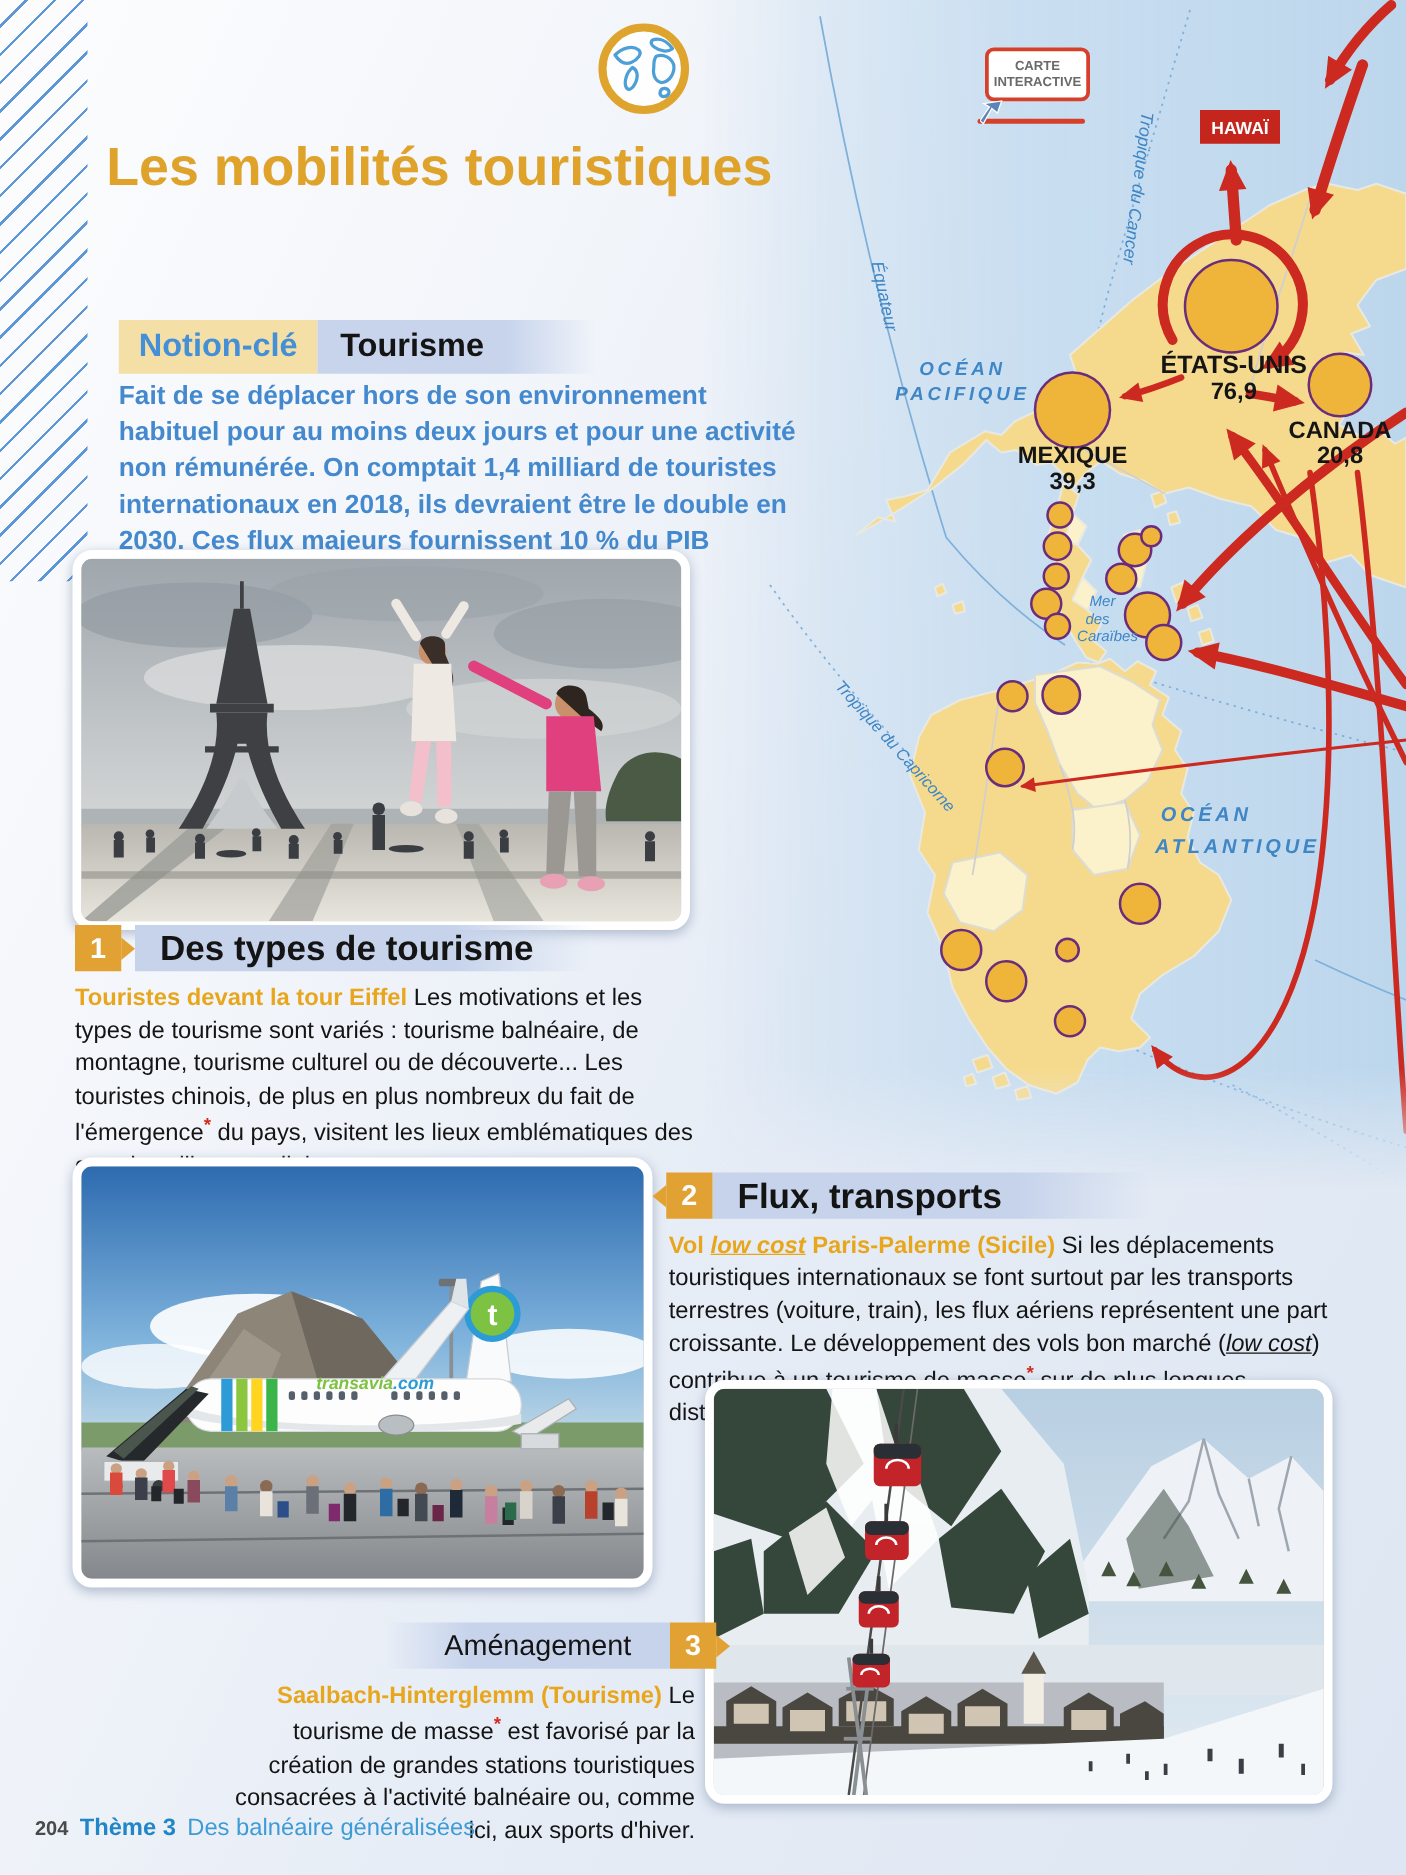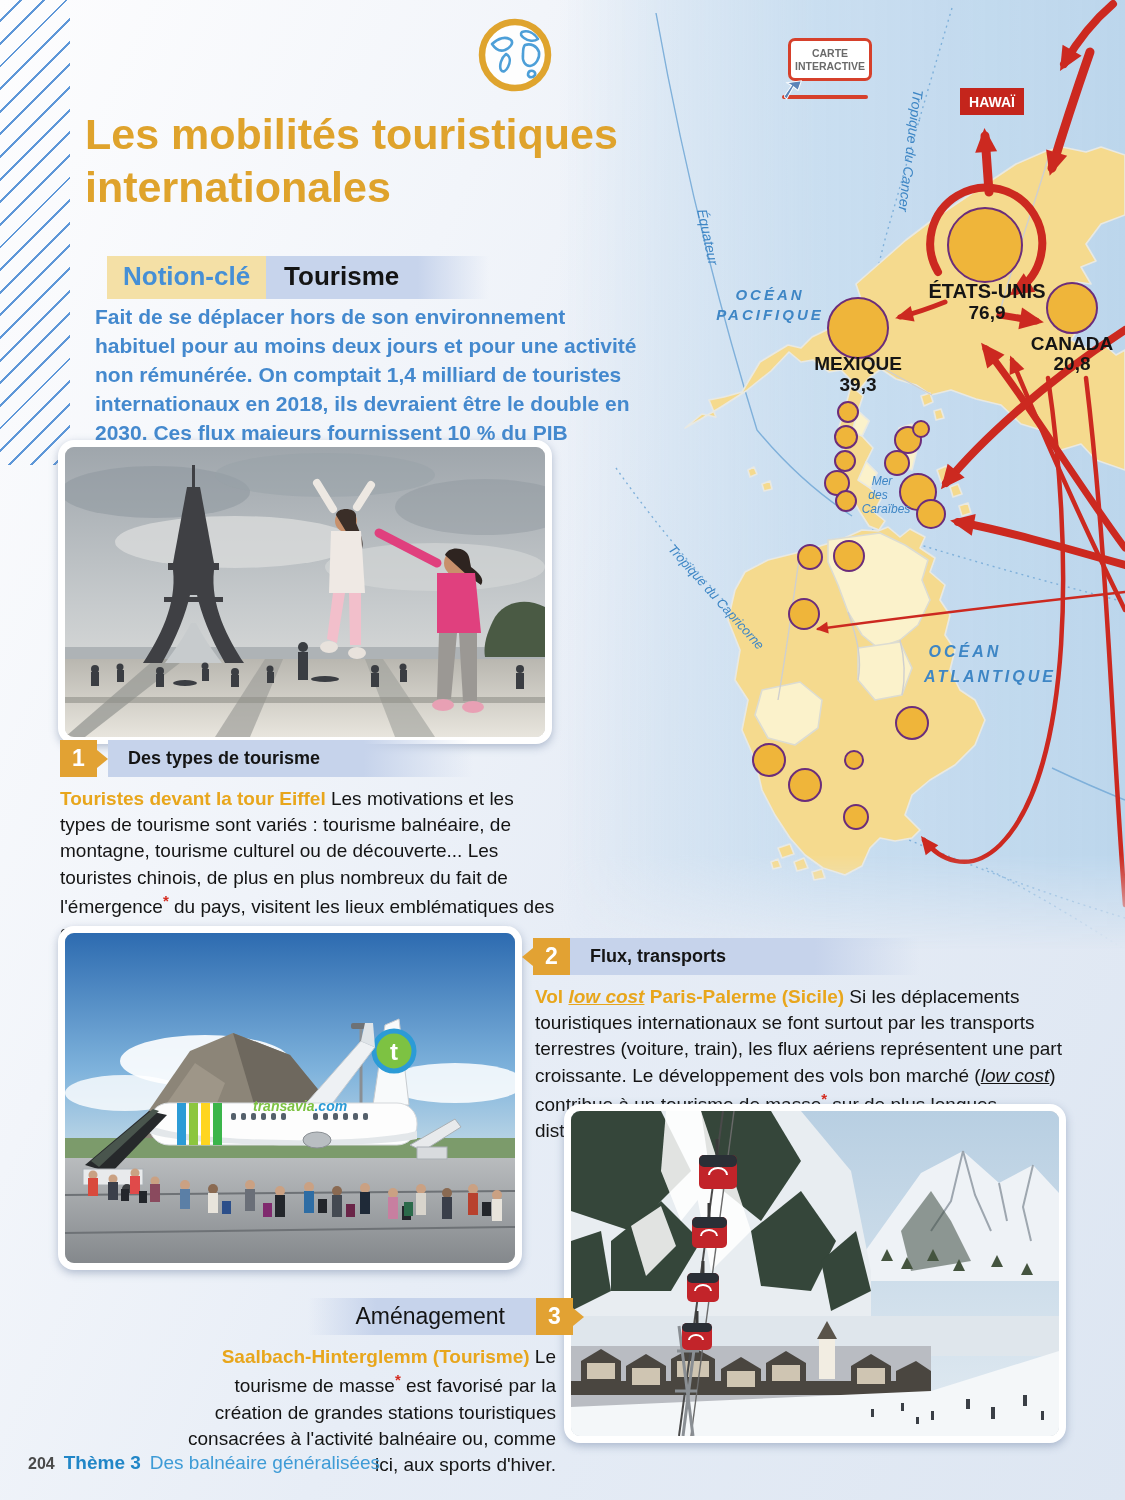--- a/index.html
+++ b/index.html
@@ -9,21 +9,21 @@
   
   .stripes{position:absolute;left:0;top:0;width:70px;height:465px;
     background:repeating-linear-gradient(135deg,rgba(0,0,0,0) 0 14px,#5e97d8 14px 16px);}
   
   .hero-badge{position:absolute;left:95px;top:28px;width:392px;height:57px;background:#dfa42e;
     border-radius:14px 28px 28px 14px;color:#fff;font-weight:bold;font-size:30px;letter-spacing:1px;
     display:flex;align-items:center;justify-content:center;}
   .globe{position:absolute;left:478px;top:18px;width:74px;height:74px;}
   .page-title{position:absolute;left:85px;top:108px;color:#dfa32c;font-weight:bold;font-size:43px;line-height:53px;}
   
-  .notion-bar{position:absolute;left:107px;top:256px;display:flex;font-size:26px;font-weight:bold;}
+  .notion-bar{position:absolute;left:95px;top:256px;display:flex;font-size:26px;font-weight:bold;}
   .notion-label{background:#f4e0a6;color:#458fd6;padding:5px 16px 7px 16px;}
   .notion-term{background:linear-gradient(to right,#c7d4ec 0%,#c7d4ec 68%,rgba(199,212,236,0) 100%);
     color:#141414;padding:5px 90px 7px 18px;}
   .notion-def{position:absolute;left:95px;top:303px;width:556px;color:#4489ce;font-weight:bold;
     font-size:21px;line-height:1.38;}
   
   .photo{position:absolute;border:7px solid #fff;border-radius:16px;overflow:hidden;
     box-shadow:0 3px 9px rgba(100,120,155,.45);background:#ccc;}
   .photo svg{display:block;}
   #photo1{left:58px;top:440px;width:480px;height:290px;}
@@ -31,21 +31,21 @@
   #photo3{left:564px;top:1104px;width:488px;height:325px;}
   
   .sec-head{position:absolute;display:flex;align-items:stretch;height:37px;}
   .numbox{width:37px;background:#e2a233;color:#fff;font-weight:bold;font-size:23px;
     display:flex;align-items:center;justify-content:center;position:relative;flex:0 0 37px;}
   .chev-r{width:0;height:0;border-top:9px solid transparent;border-bottom:9px solid transparent;
     border-left:11px solid #e2a233;align-self:center;}
   .chev-l{width:0;height:0;border-top:9px solid transparent;border-bottom:9px solid transparent;
     border-right:11px solid #e2a233;align-self:center;}
   .sec-banner{background:linear-gradient(to right,#c6d3eb 0%,#c6d3eb 70%,rgba(198,211,235,0) 100%);
-    color:#141414;font-weight:bold;font-size:18px;display:flex;align-items:center;padding-left:20px;}
+    color:#141414;font-weight:bold;font-size:28px;display:flex;align-items:center;padding-left:20px;}
   .sec-banner-rtl{background:linear-gradient(to left,#c6d3eb 0%,#c6d3eb 70%,rgba(198,211,235,0) 100%);
     color:#141414;font-weight:normal;font-size:23px;display:flex;align-items:center;
     justify-content:flex-end;padding-right:31px;}
   
   .para{position:absolute;font-size:19px;line-height:1.38;color:#141414;}
   .lead{color:#e8a61c;font-weight:bold;}
   .ast{color:#d42b1f;font-weight:bold;font-size:15px;vertical-align:super;}
   .it{font-style:italic;text-decoration:underline;}
   
   #map{position:absolute;left:560px;top:0;width:565px;height:950px;}
@@ -234,21 +234,20 @@
     <g stroke="#4d9fd8" stroke-width="2.6" fill="none" stroke-linejoin="round" stroke-linecap="round">
       <path d="M14,26 C20,20 28,18 33,22 C36,25 32,30 27,32 C22,34 18,32 14,26 Z"></path>
       <path d="M28,36 C32,38 33,43 30,49 C28,53 25,55 23,52 C21,48 23,40 28,36 Z"></path>
       <path d="M44,14 C50,12 56,15 60,21 C56,24 50,23 46,20 C43,18 42,16 44,14 Z"></path>
       <path d="M47,27 C53,25 59,28 61,34 C62,40 58,47 52,48 C47,48 44,43 45,36 C45,32 45,29 47,27 Z"></path>
       <path d="M52,53 C55,52 58,54 57,57 C55,60 51,60 50,57 C50,55 50,54 52,53 Z"></path>
     </g>
   </svg>
   <div class="page-title">
     <div>Les mobilités touristiques</div>
-    <div>internationales</div>
   </div>
 
   <div class="notion-bar">
     <span class="notion-label">Notion-clé</span>
     <span class="notion-term">Tourisme</span>
   </div>
   <div class="notion-def">Fait de se déplacer hors de son environnement habituel pour au moins deux jours et pour une activité non rémunérée. On comptait 1,4 milliard de touristes internationaux en 2018, ils devraient être le double en 2030. Ces flux majeurs fournissent 10 % du PIB mondial.</div>
 
   <div class="photo" id="photo1">
     <svg viewBox="0 0 480 290" width="480" height="290">

